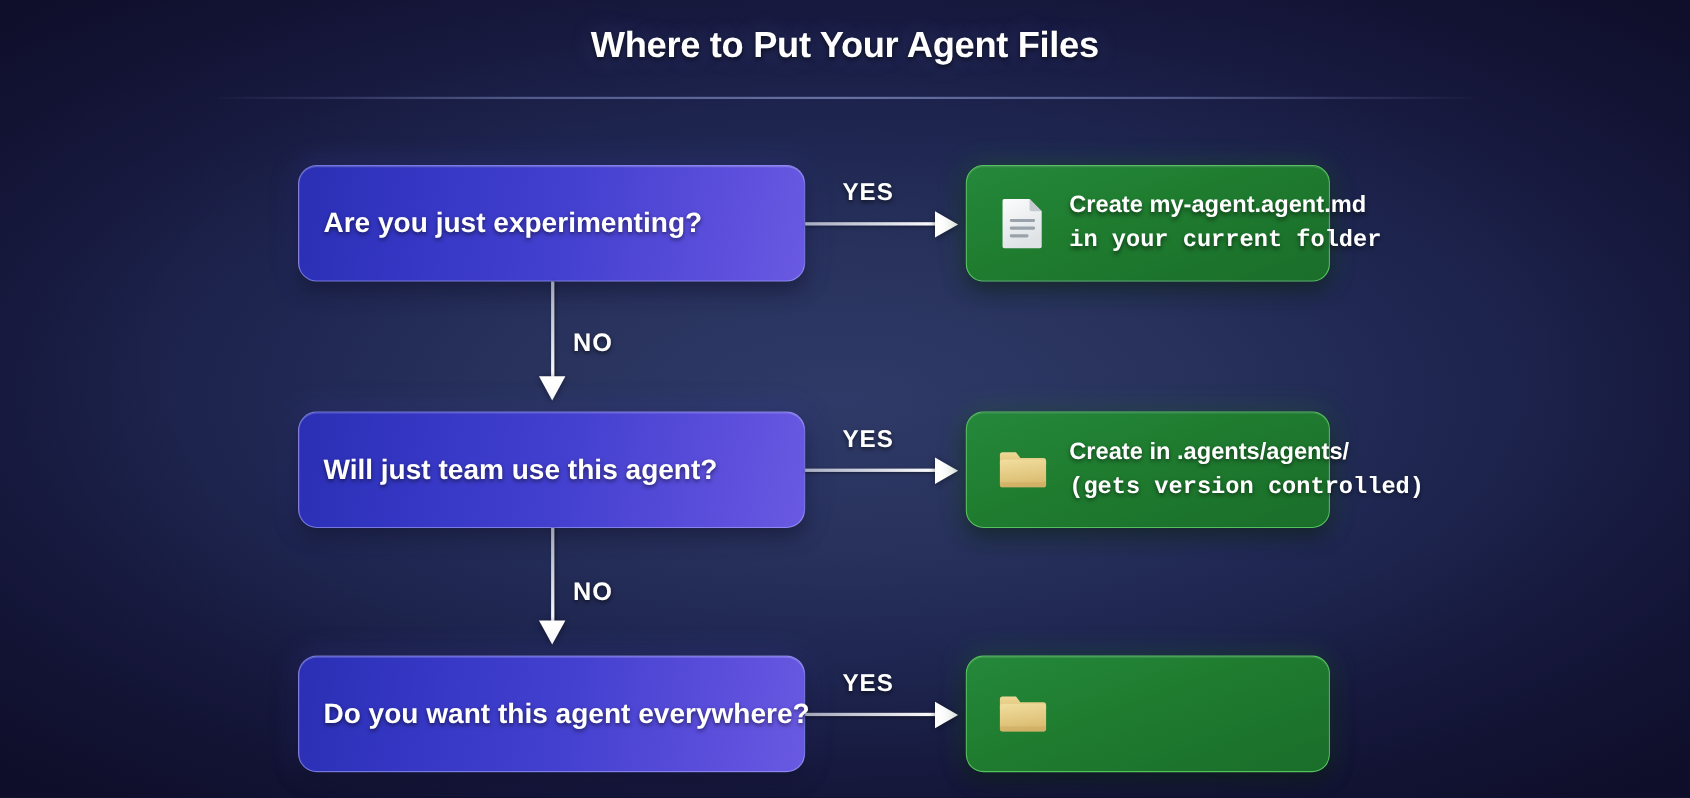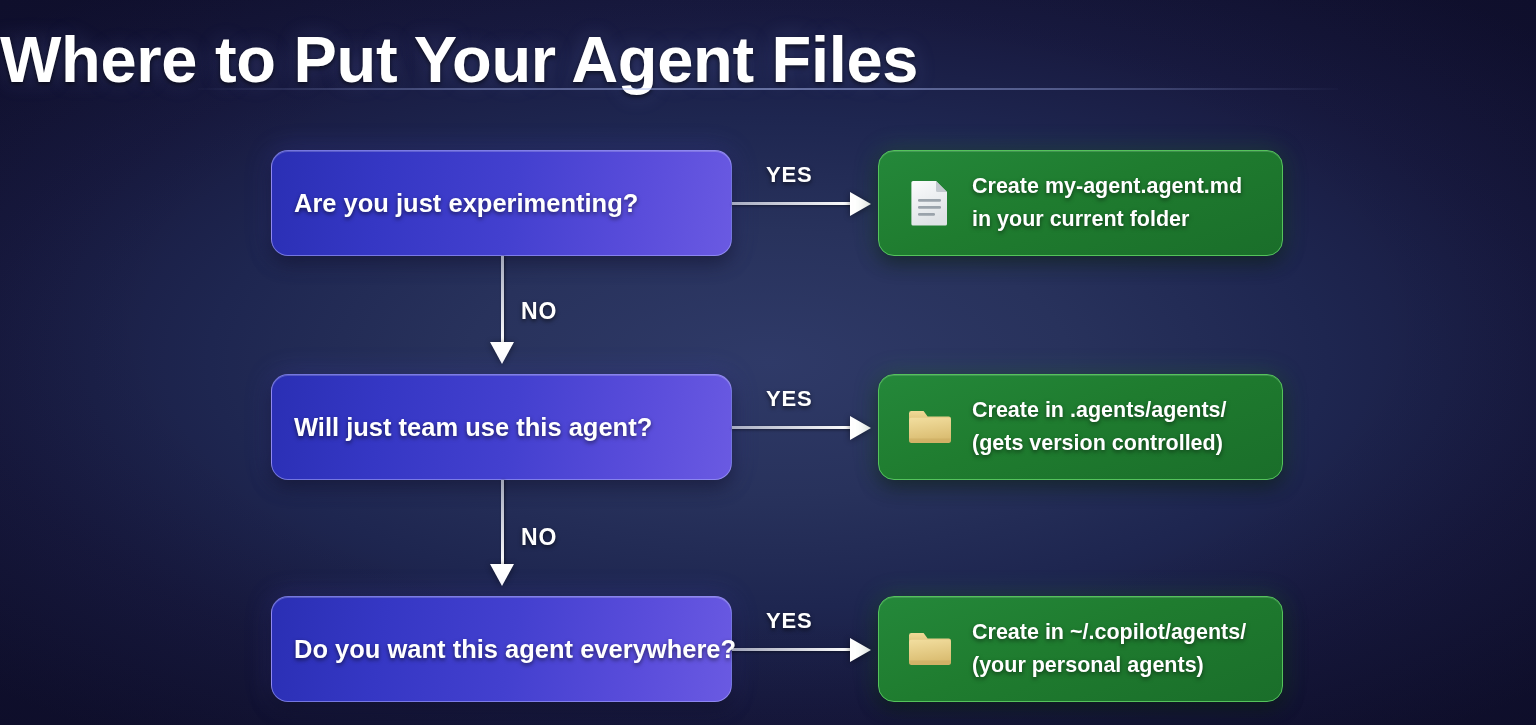--- a/index.html
+++ b/index.html
@@ -35,21 +35,22 @@
         rgba(6,6,26,0.55) 100%);
   }
 
   
   #title-area {
     position:absolute; top:0; left:0; width:1536px; height:96px;
   }
   #page-title {
     position:absolute;
     top:22px; left:0; width:1536px;
-    font-size:65px;
+    text-align:center;
+    font-size:33px;
     font-weight:bold;
     letter-spacing:-0.3px;
     color:#ffffff;
     text-shadow:0 2px 5px rgba(0,0,0,0.65), 0 0 22px rgba(140,160,255,0.22);
   }
   #title-rule {
     position:absolute;
     top:88px; left:198px; width:1140px; height:2px;
     background:linear-gradient(to right,
       rgba(150,170,235,0.02) 0%,
@@ -91,21 +92,21 @@
     text-align:center;
     text-shadow:0 2px 4px rgba(0,0,0,0.55);
     padding:0 22px;
     white-space:nowrap;
   }
 
   
   .result-box {
     position:absolute;
     left:878px; top:0;
-    width:405px; height:106px;
+    width:331px; height:106px;
     border-radius:16px;
     background:linear-gradient(160deg,
       #24883a 0%,
       #1f7c2f 45%,
       #1a6e2a 100%);
     border:1.6px solid #55c35c;
     box-shadow:
       0 7px 20px rgba(0,0,0,0.48),
       0 0 24px rgba(60,170,70,0.28),
       inset 0 1px 0 rgba(255,255,255,0.14);
@@ -114,21 +115,21 @@
     gap:19px;
   }
   .result-text {
     font-size:21.5px;
     font-weight:bold;
     color:#ffffff;
     line-height:1.52;
     text-shadow:0 2px 4px rgba(0,0,0,0.5);
     white-space:nowrap;
   }
-  .result-text .line2 { display:block; }
+  .result-text .line2 { display:block;font-family:Liberation Mono, monospace; }
 
   
   .icon-slot {
     flex:0 0 auto;
     width:46px; height:50px;
     display:flex; align-items:center; justify-content:center;
   }
 
   
   .yes-connector {
@@ -302,18 +303,14 @@
   </div>
 
   <div class="result-box">
     <span class="icon-slot">
       <svg width="46" height="40" viewBox="0 0 46 40">
         <path d="M2 6.5 A2.4 2.4 0 0 1 4.4 4.1 H16.6 L20.6 9.4 H41.6 A2.4 2.4 0 0 1 44 11.8 V15.5 H2 Z" fill="url(#foldbackg)"></path>
         <path d="M2 13.2 A2.4 2.4 0 0 1 4.4 10.8 H41.6 A2.4 2.4 0 0 1 44 13.2 V33.6 A2.4 2.4 0 0 1 41.6 36 H4.4 A2.4 2.4 0 0 1 2 33.6 Z" fill="url(#foldfrontg)"></path>
         <path d="M2 33.6 A2.4 2.4 0 0 0 4.4 36 H41.6 A2.4 2.4 0 0 0 44 33.6 V31.5 H2 Z" fill="#caa95e" opacity="0.55"></path>
       </svg>
     </span>
-    <span class="result-text">
-      <span class="line1">Create in ~/.copilot/agents/</span>
-      <span class="line2">(your personal agents)</span>
-    </span>
   </div>
 </div>
 
 </body></html>

